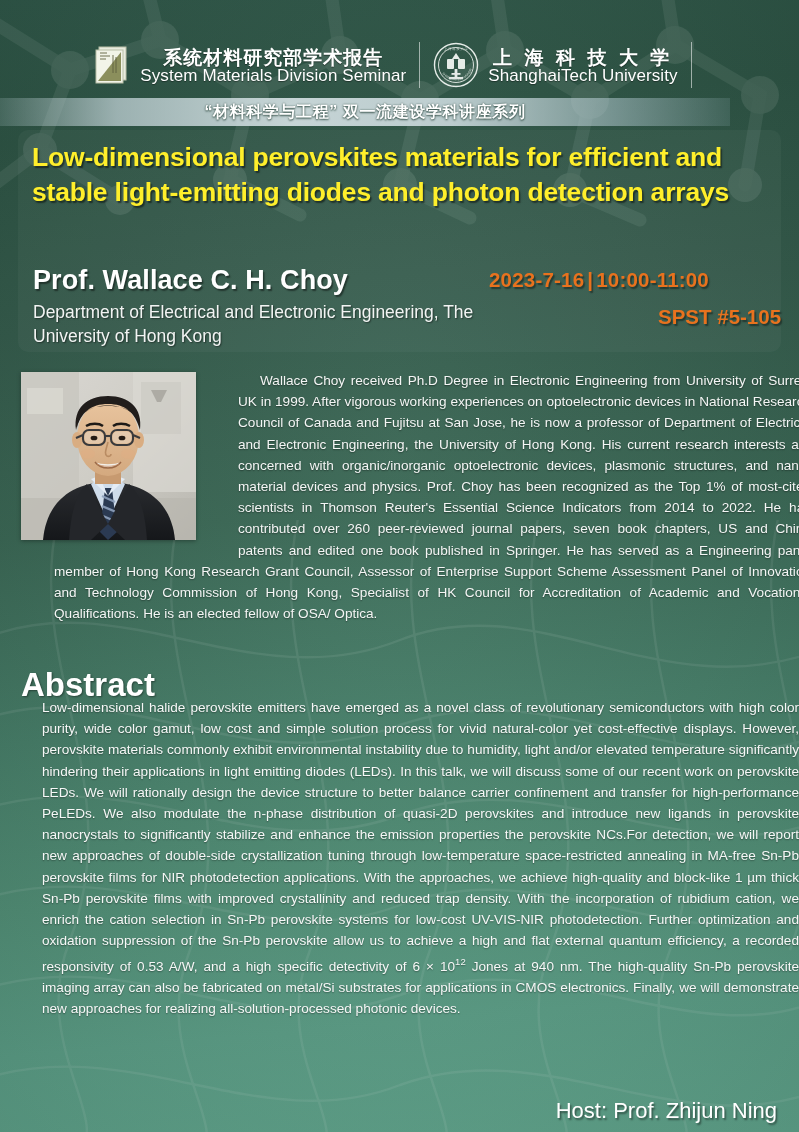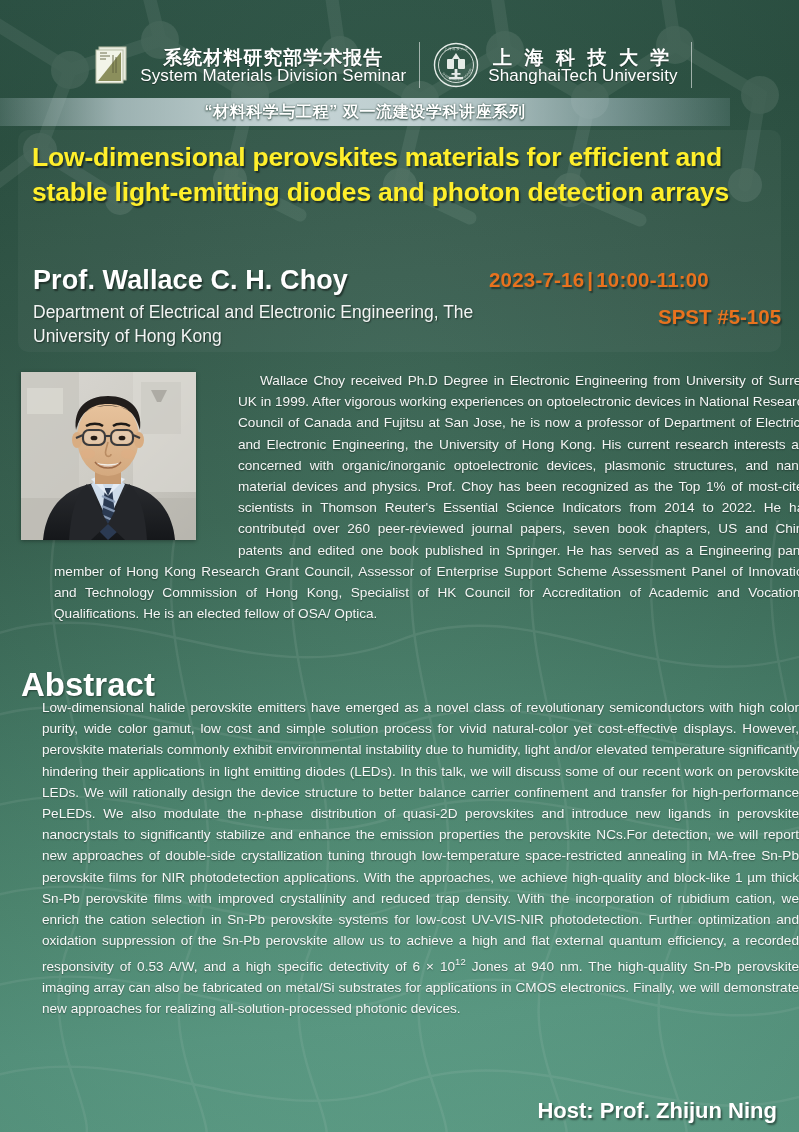--- a/index.html
+++ b/index.html
@@ -158,21 +158,21 @@
     position:absolute; left:15px; top:697px; width:757px;
     font-size:13.6px; line-height:21.2px; color:#f6f8f7;
     text-align:justify; text-justify:inter-word;
     text-shadow:0 1px 1.5px rgba(0,0,0,.38);
     margin-left:27px;
   }
   .abs-body sup{ font-size:9.5px; }
 
   .host{
     position:absolute; right:22px; bottom:8px;
-    font-size:22px; font-weight:700; color:#ffffff;
+    font-size:22px; font-weight:400; color:#ffffff;
     white-space:nowrap;
     text-shadow:1.5px 1.5px 2px rgba(0,0,0,.45);
   }
 </style>
 </head>
 <body>
 
 <div id="poster">
 
   <svg class="bg-molecule" viewBox="0 0 799 230" preserveAspectRatio="none">

